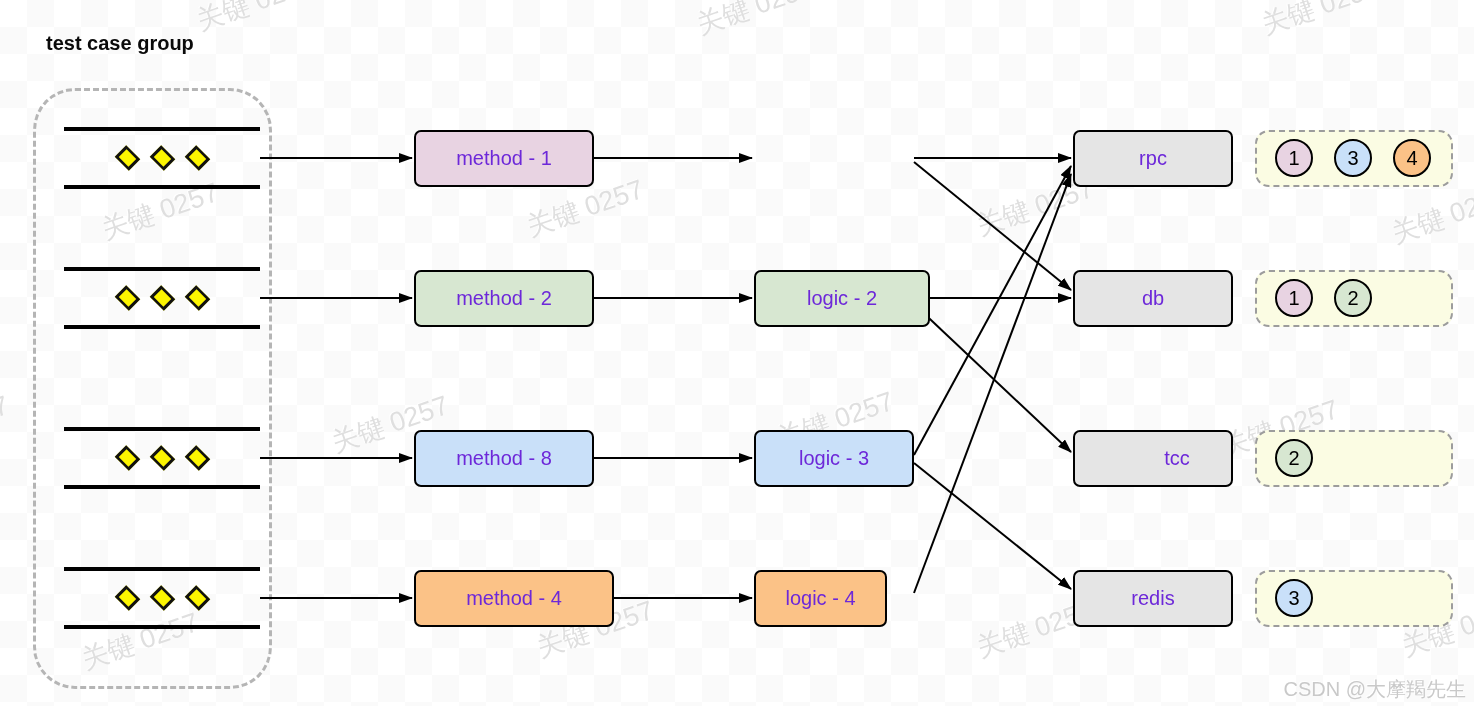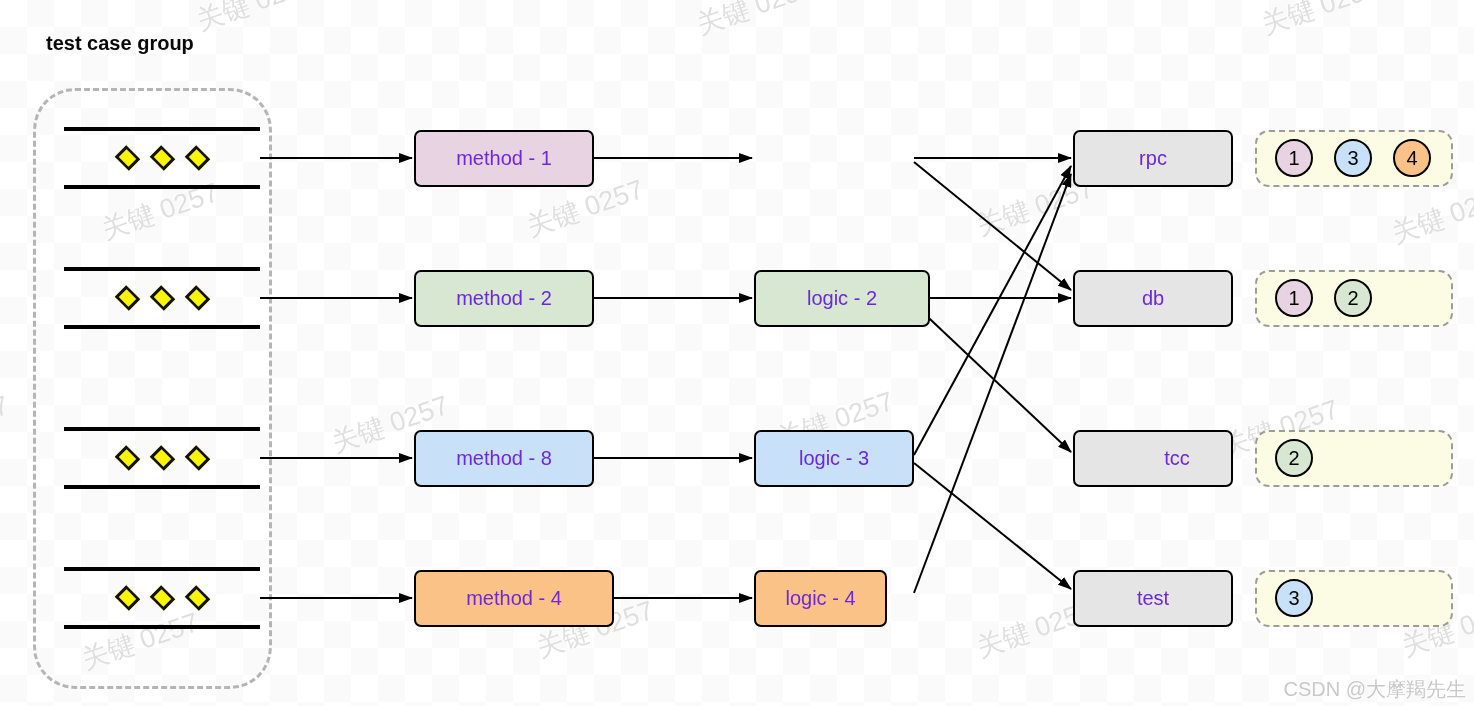--- a/index.html
+++ b/index.html
@@ -111,21 +111,21 @@
   <div class="node" style="background-color: rgb(201, 224, 249); left: 414px; width: 180px; top: 429.5px;">method - 8</div>
   <div class="node" style="background-color: rgb(251, 194, 135); left: 414px; width: 200px; top: 569.5px;">method - 4</div>
 
   <div class="node" style="background-color: rgb(215, 231, 209); left: 754px; width: 176px; top: 269.5px;">logic - 2</div>
   <div class="node" style="background-color: rgb(201, 224, 249); left: 754px; width: 160px; top: 429.5px;">logic - 3</div>
   <div class="node" style="background-color: rgb(251, 194, 135); left: 754px; width: 133px; top: 569.5px;">logic - 4</div>
 
   <div class="node" style="background-color: rgb(229, 229, 229); left: 1073px; width: 160px; top: 269.5px;">db</div>
   <div class="node" style="background-color: rgb(229, 229, 229); left: 1073px; width: 160px; top: 129.5px;">rpc</div>
   <div class="node" style="background-color: rgb(229, 229, 229); left: 1073px; width: 160px; top: 429.5px; padding-left: 48px;">tcc</div>
-  <div class="node" style="background-color: rgb(229, 229, 229); left: 1073px; width: 160px; top: 569.5px;">test</div>
+  <div class="node" style="background-color: rgb(229, 229, 229); left: 1073px; width: 160px; top: 569.5px;">redis</div>
 
   <div class="badge-group" style="background-color: rgb(251, 252, 227); left: 1255px; width: 198px; top: 129.5px;">
     <div class="badge-circle" style="background-color: rgb(232, 211, 226);">1</div>
     <div class="badge-circle" style="background-color: rgb(201, 224, 249);">3</div>
     <div class="badge-circle" style="background-color: rgb(251, 194, 135);">4</div>
   </div>
   <div class="badge-group" style="background-color: rgb(251, 252, 227); left: 1255px; width: 198px; top: 269.5px;">
     <div class="badge-circle" style="background-color: rgb(232, 211, 226);">1</div>
     <div class="badge-circle" style="background-color: rgb(215, 231, 209);">2</div>
   </div>

